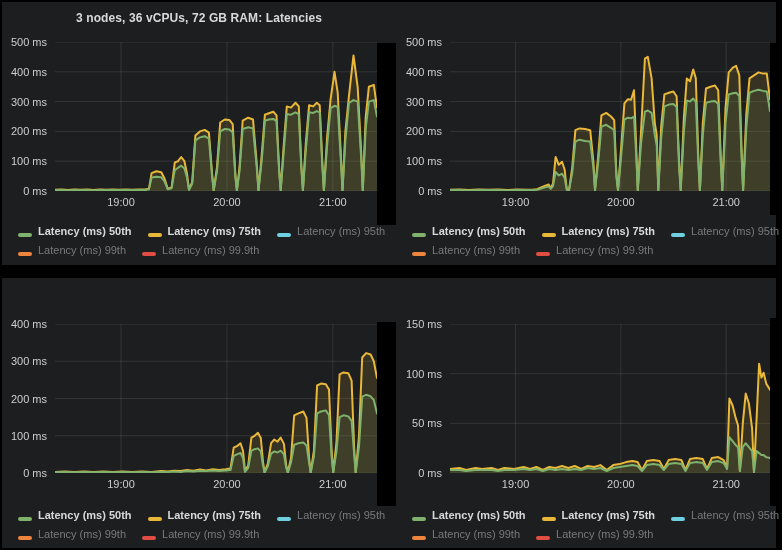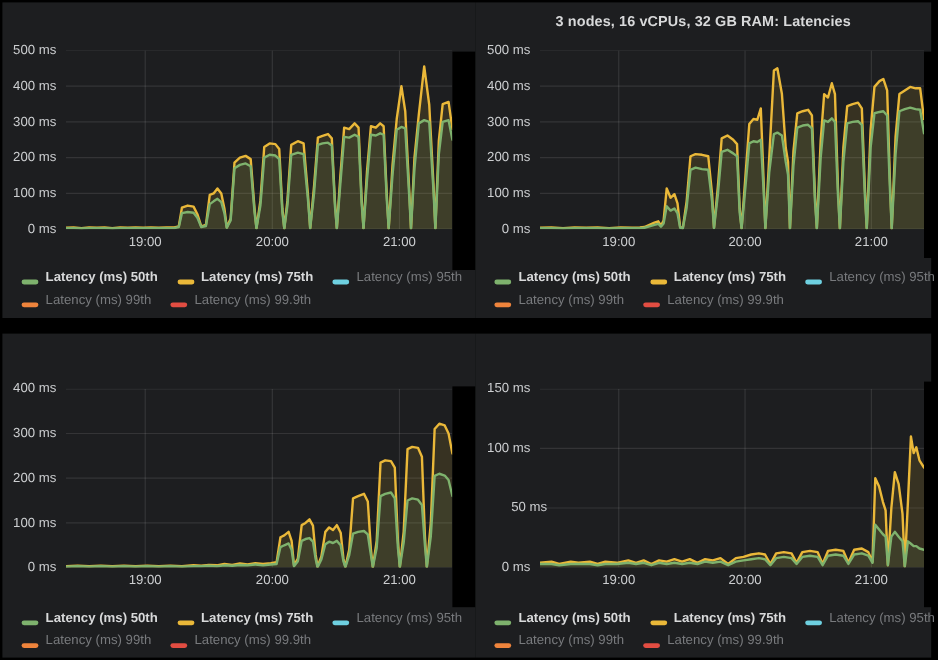--- a/index.html
+++ b/index.html
@@ -31,20 +31,21 @@
   #gap-mid-bot{left:377px;top:322px;width:19px;height:184px;}
   #gap-right-top{left:770px;top:43px;width:12px;height:172px;}
   #gap-right-bot{left:770px;top:318px;width:12px;height:188px;}
 </style>
 </head>
 <body>
 
 <div id="screen">
 
   <section class="panel p0 rowtop">
+    <div class="title">3 nodes, 36 vCPUs, 72 GB RAM: Latencies</div>
     <div class="plot" style="left: 53px; top: 40px; width: 322px; height: 149px;">
         <svg width="322" height="149" viewBox="0 0 322 149">
           <line x1="0" x2="322" y1="149" y2="149" stroke="rgba(255,255,255,0.10)" stroke-width="1"></line>
           <line x1="0" x2="322" y1="119.2" y2="119.2" stroke="rgba(255,255,255,0.10)" stroke-width="1"></line>
           <line x1="0" x2="322" y1="89.4" y2="89.4" stroke="rgba(255,255,255,0.10)" stroke-width="1"></line>
           <line x1="0" x2="322" y1="59.60000000000001" y2="59.60000000000001" stroke="rgba(255,255,255,0.10)" stroke-width="1"></line>
           <line x1="0" x2="322" y1="29.799999999999997" y2="29.799999999999997" stroke="rgba(255,255,255,0.10)" stroke-width="1"></line>
           <line x1="0" x2="322" y1="0" y2="0" stroke="rgba(255,255,255,0.10)" stroke-width="1"></line>
           <line x1="66.00999999999999" x2="66.00999999999999" y1="0" y2="149" stroke="rgba(255,255,255,0.10)" stroke-width="1"></line>
           <line x1="171.948" x2="171.948" y1="0" y2="149" stroke="rgba(255,255,255,0.10)" stroke-width="1"></line>
@@ -86,21 +87,20 @@
       <div class="ylabel" style="left: 0px; width: 45px; top: 123.4px;">200 ms</div>
       <div class="ylabel" style="left: 0px; width: 45px; top: 93.6px;">300 ms</div>
       <div class="ylabel" style="left: 0px; width: 45px; top: 63.8px;">400 ms</div>
       <div class="ylabel" style="left: 0px; width: 45px; top: 34px;">500 ms</div>
       <div class="xlabel" style="left: 94.01px; width: 50px; top: 194px;">19:00</div>
       <div class="xlabel" style="left: 199.948px; width: 50px; top: 194px;">20:00</div>
       <div class="xlabel" style="left: 305.886px; width: 50px; top: 194px;">21:00</div>
     </section>
 
   <section class="panel p1 rowtop">
-    <div class="title">3 nodes, 16 vCPUs, 32 GB RAM: Latencies</div>
     <div class="plot" style="left: 54px; top: 40px; width: 320px; height: 149px;">
         <svg width="320" height="149" viewBox="0 0 320 149">
           <line x1="0" x2="320" y1="149" y2="149" stroke="rgba(255,255,255,0.10)" stroke-width="1"></line>
           <line x1="0" x2="320" y1="119.2" y2="119.2" stroke="rgba(255,255,255,0.10)" stroke-width="1"></line>
           <line x1="0" x2="320" y1="89.4" y2="89.4" stroke="rgba(255,255,255,0.10)" stroke-width="1"></line>
           <line x1="0" x2="320" y1="59.60000000000001" y2="59.60000000000001" stroke="rgba(255,255,255,0.10)" stroke-width="1"></line>
           <line x1="0" x2="320" y1="29.799999999999997" y2="29.799999999999997" stroke="rgba(255,255,255,0.10)" stroke-width="1"></line>
           <line x1="0" x2="320" y1="0" y2="0" stroke="rgba(255,255,255,0.10)" stroke-width="1"></line>
           <line x1="65.6" x2="65.6" y1="0" y2="149" stroke="rgba(255,255,255,0.10)" stroke-width="1"></line>
           <line x1="170.88" x2="170.88" y1="0" y2="149" stroke="rgba(255,255,255,0.10)" stroke-width="1"></line>
@@ -237,21 +237,21 @@
             <i class="swatch" style="background: rgb(239, 132, 60);"></i>
             <span class="legend-label">Latency (ms) 99th</span>
           </span>
           <span class="legend-item inactive">
             <i class="swatch" style="background: rgb(226, 77, 66);"></i>
             <span class="legend-label">Latency (ms) 99.9th</span>
           </span>
         </div>
       </div>
   <div class="ylabel" style="left: 0px; width: 46px; top: 189px;">0 ms</div>
-      <div class="ylabel" style="left: 0px; width: 46px; top: 139.333px; margin-left: 14px;">50 ms</div>
+      <div class="ylabel" style="left: 0px; width: 46px; top: 139.333px;">50 ms</div>
       <div class="ylabel" style="left: 0px; width: 46px; top: 89.6667px;">100 ms</div>
       <div class="ylabel" style="left: 0px; width: 46px; top: 40px;">150 ms</div>
       <div class="xlabel" style="left: 94.6px; width: 50px; top: 200px;">19:00</div>
       <div class="xlabel" style="left: 199.88px; width: 50px; top: 200px;">20:00</div>
       <div class="xlabel" style="left: 305.16px; width: 50px; top: 200px;">21:00</div>
     </section>
 
   <div class="gap" id="gap-mid-top"></div>
   <div class="gap" id="gap-mid-bot"></div>
   <div class="gap" id="gap-right-top"></div>

